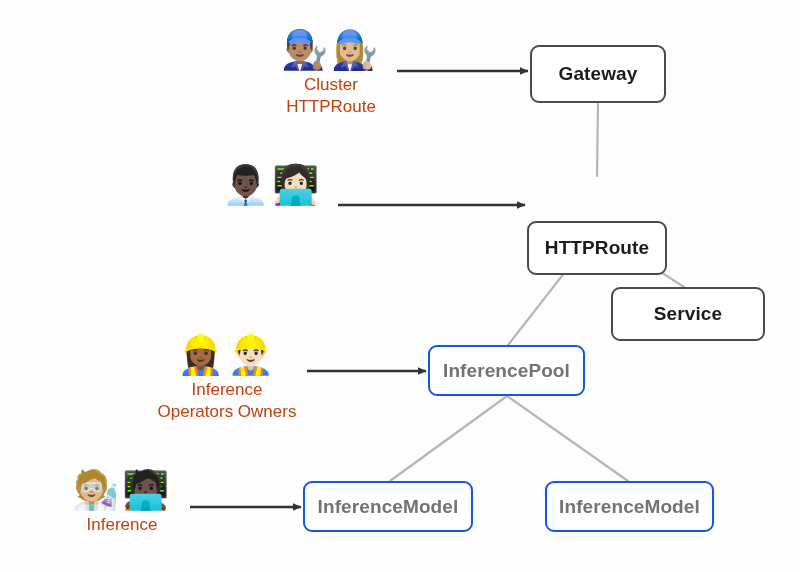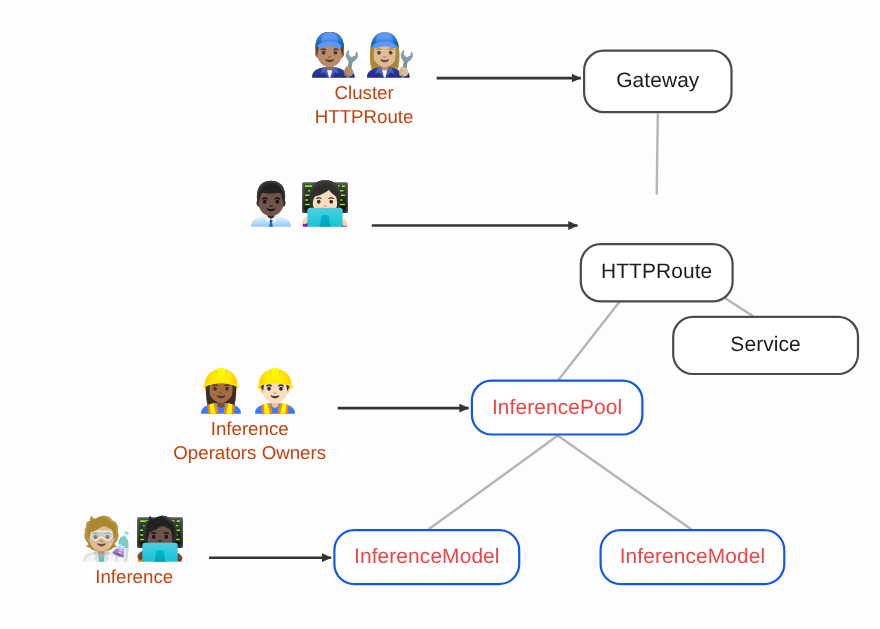--- a/index.html
+++ b/index.html
@@ -25,33 +25,33 @@
     height: 572px;
   }
   
   .node {
     position: absolute;
     box-sizing: border-box;
     display: flex;
     align-items: center;
     justify-content: center;
     background: #ffffff;
-    border-radius: 19px;
-    font-weight: normal;
+    border-radius: 9px;
+    font-weight: bold;
     letter-spacing: .1px;
     white-space: nowrap;
   }
   .node.plain {
     border: 2.2px solid #4b4b4b;
     color: #1c1c1c;
     font-size: 19px;
   }
   .node.accent {
     border: 2.4px solid #1258e8;
-    color: #ef4444;
+    color: #737373;
     font-size: 19px;
   }
   
   .actor {
     position: absolute;
     display: flex;
     flex-direction: column;
     align-items: center;
     width: 230px;
   }
@@ -96,21 +96,21 @@
         <line x1="397" y1="71" x2="528" y2="71" stroke="#333333" stroke-width="2.4" marker-end="url(#arrowhead)"></line>
         <line x1="338" y1="205" x2="525" y2="205" stroke="#333333" stroke-width="2.4" marker-end="url(#arrowhead)"></line>
         <line x1="307" y1="371" x2="426" y2="371" stroke="#333333" stroke-width="2.4" marker-end="url(#arrowhead)"></line>
         <line x1="190" y1="507" x2="301" y2="507" stroke="#333333" stroke-width="2.4" marker-end="url(#arrowhead)"></line>
       </g>
   </svg>
 
   <div id="node-layer">
       <div class="node plain" style="left: 530px; top: 45px; width: 136px; height: 58px;">Gateway</div>
       <div class="node plain" style="left: 527px; top: 177px; width: 140px; height: 54px; margin-top: 44px;">HTTPRoute</div>
-      <div class="node plain" style="left: 611px; top: 287px; width: 170px; height: 54px;">Service</div>
+      <div class="node plain" style="left: 611px; top: 287px; width: 154px; height: 54px;">Service</div>
       <div class="node accent" style="left: 428px; top: 345px; width: 157px; height: 51px;">InferencePool</div>
       <div class="node accent" style="left: 303px; top: 481px; width: 170px; height: 51px;">InferenceModel</div>
       <div class="node accent" style="left: 545px; top: 481px; width: 169px; height: 51px;">InferenceModel</div>
     </div>
   <div id="actor-layer">
       <div class="actor" style="left: 216px; top: 28px;">
         <div class="actor-emojis">👨🏽‍🔧👩🏼‍🔧</div>
         <div class="actor-label">
           <span>Cluster</span>
           <span>HTTPRoute</span>

